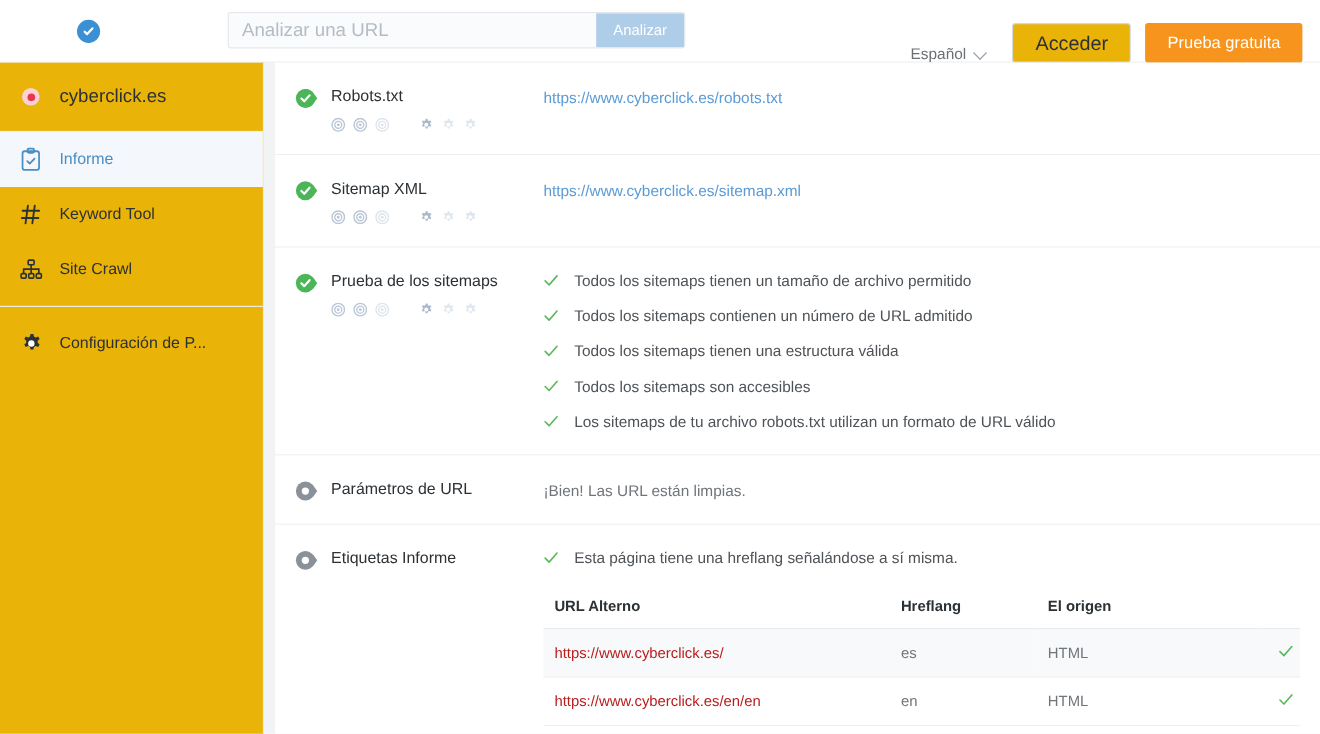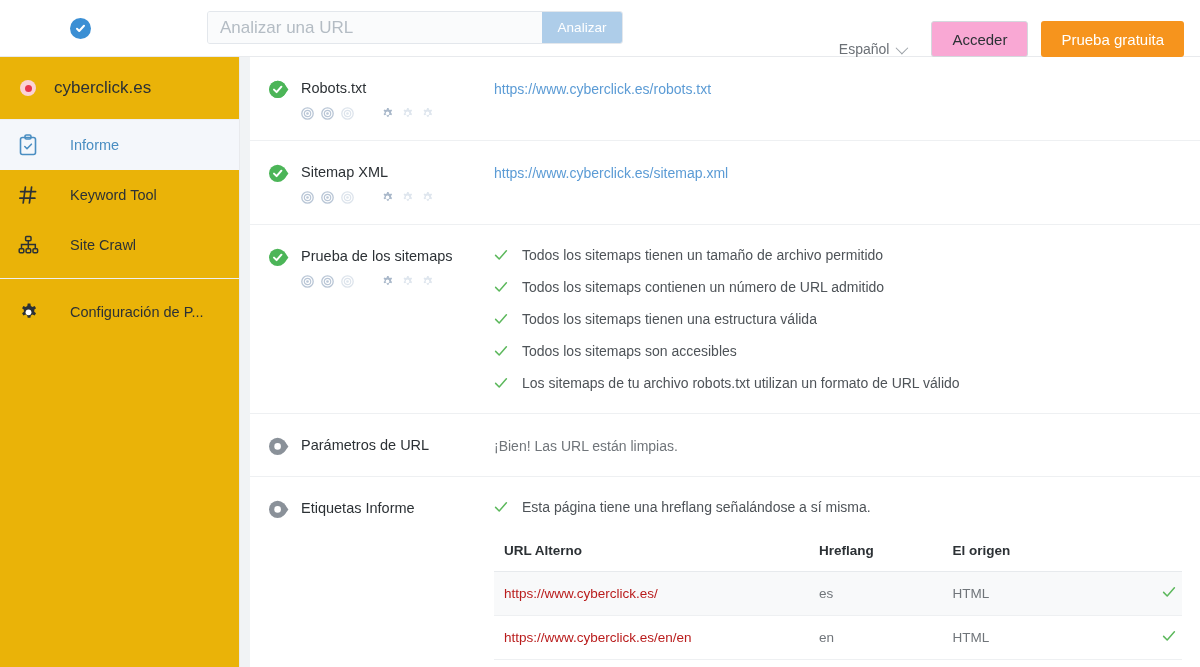--- a/index.html
+++ b/index.html
@@ -82,25 +82,25 @@
   }
   .chev {
     width: 9px; height: 9px;
     border-right: 1.4px solid #9aa0a6;
     border-bottom: 1.4px solid #9aa0a6;
     transform: rotate(45deg) translateY(-2px);
   }
   .btn-login {
     height: 36px;
     padding: 0 20px;
-    background: #f9a8d4;
+    background: #eab308;
     border: 1px solid #d4d8dd;
     border-radius: 3px;
     color: #2c3135;
-    font-size: 15px;
+    font-size: 18px;
     cursor: pointer;
     margin-right: 13px;
     font-family: "Liberation Sans", sans-serif;
   }
   .btn-trial {
     height: 36px;
     padding: 0 20px;
     background: #f6941d;
     border: none;
     border-radius: 3px;
@@ -147,21 +147,20 @@
   .site-name {
     font-size: 17px; color: #2c3135;
   }
   .nav-item {
     height: 50px;
     display: flex; align-items: center;
     padding-left: 12px;
     cursor: pointer;
     color: #2c3135;
     font-size: 14.5px;
-    gap: 16px;
   }
   .nav-item .ico {
     width: 32px; height: 32px;
     display: flex; align-items: center; justify-content: center;
     margin-right: 10px;
     flex: 0 0 32px;
   }
   .nav-item.active {
     background: #f4f7fb;
     color: #4a8ec2;

